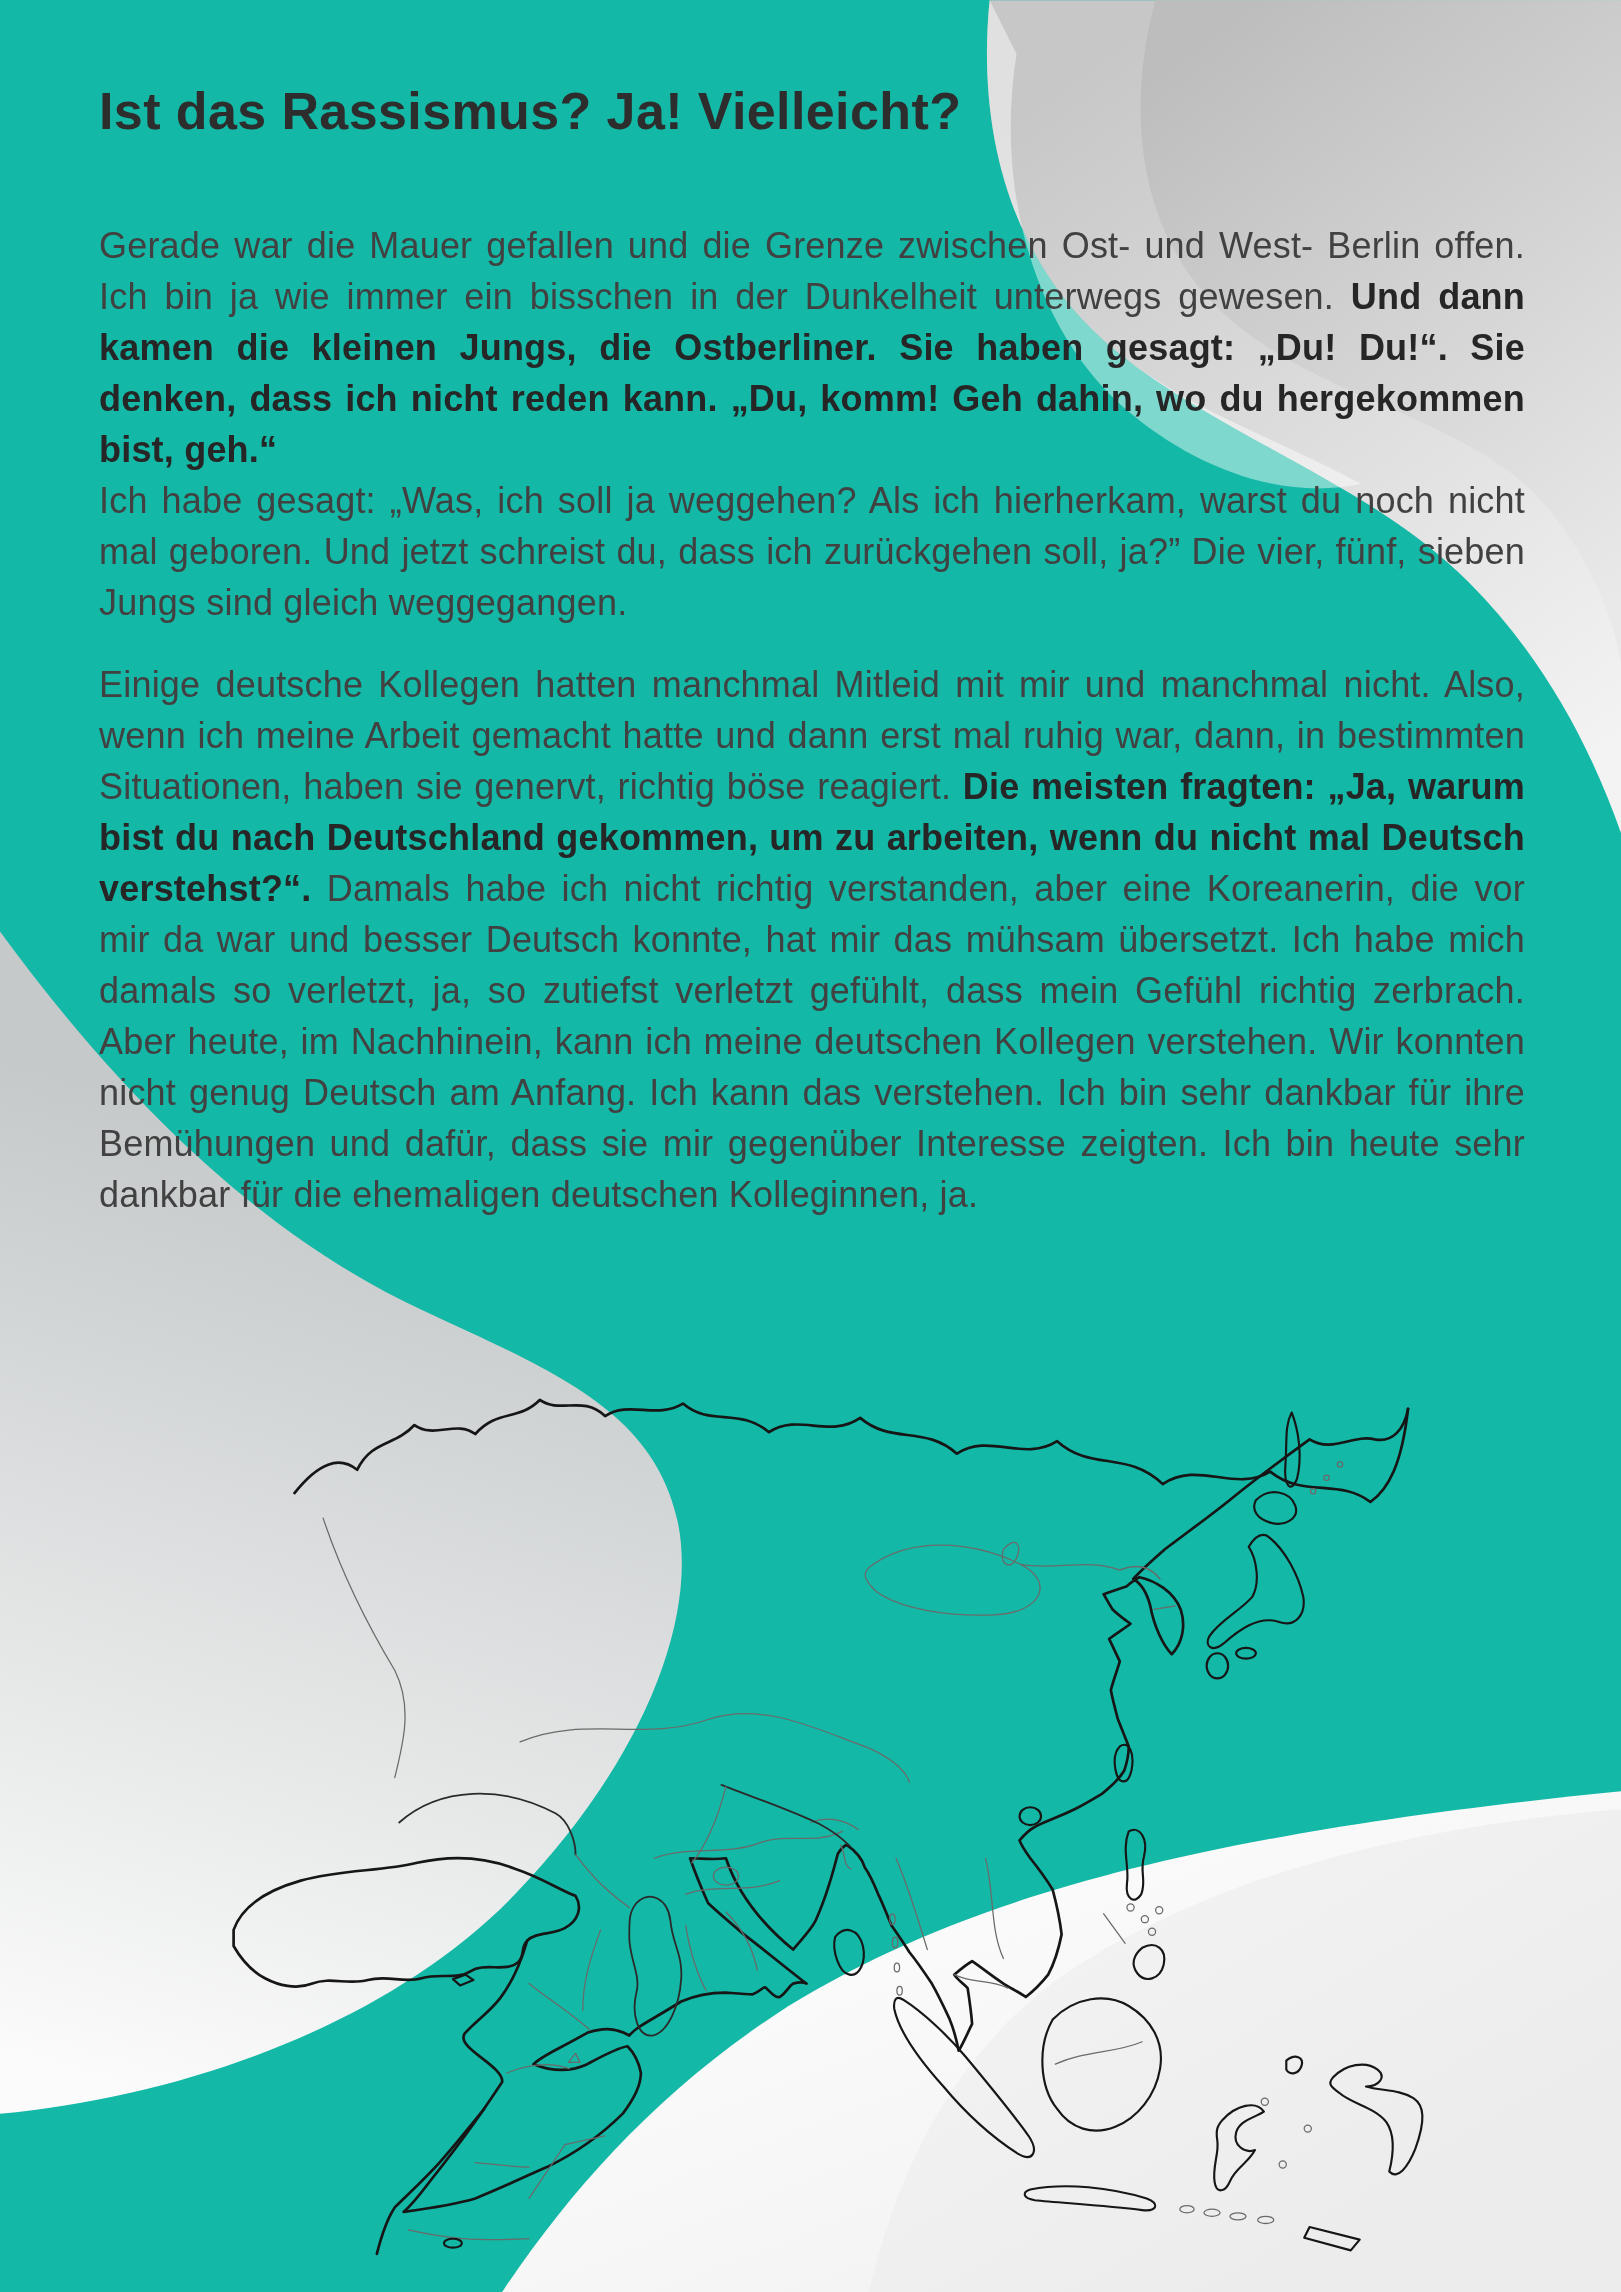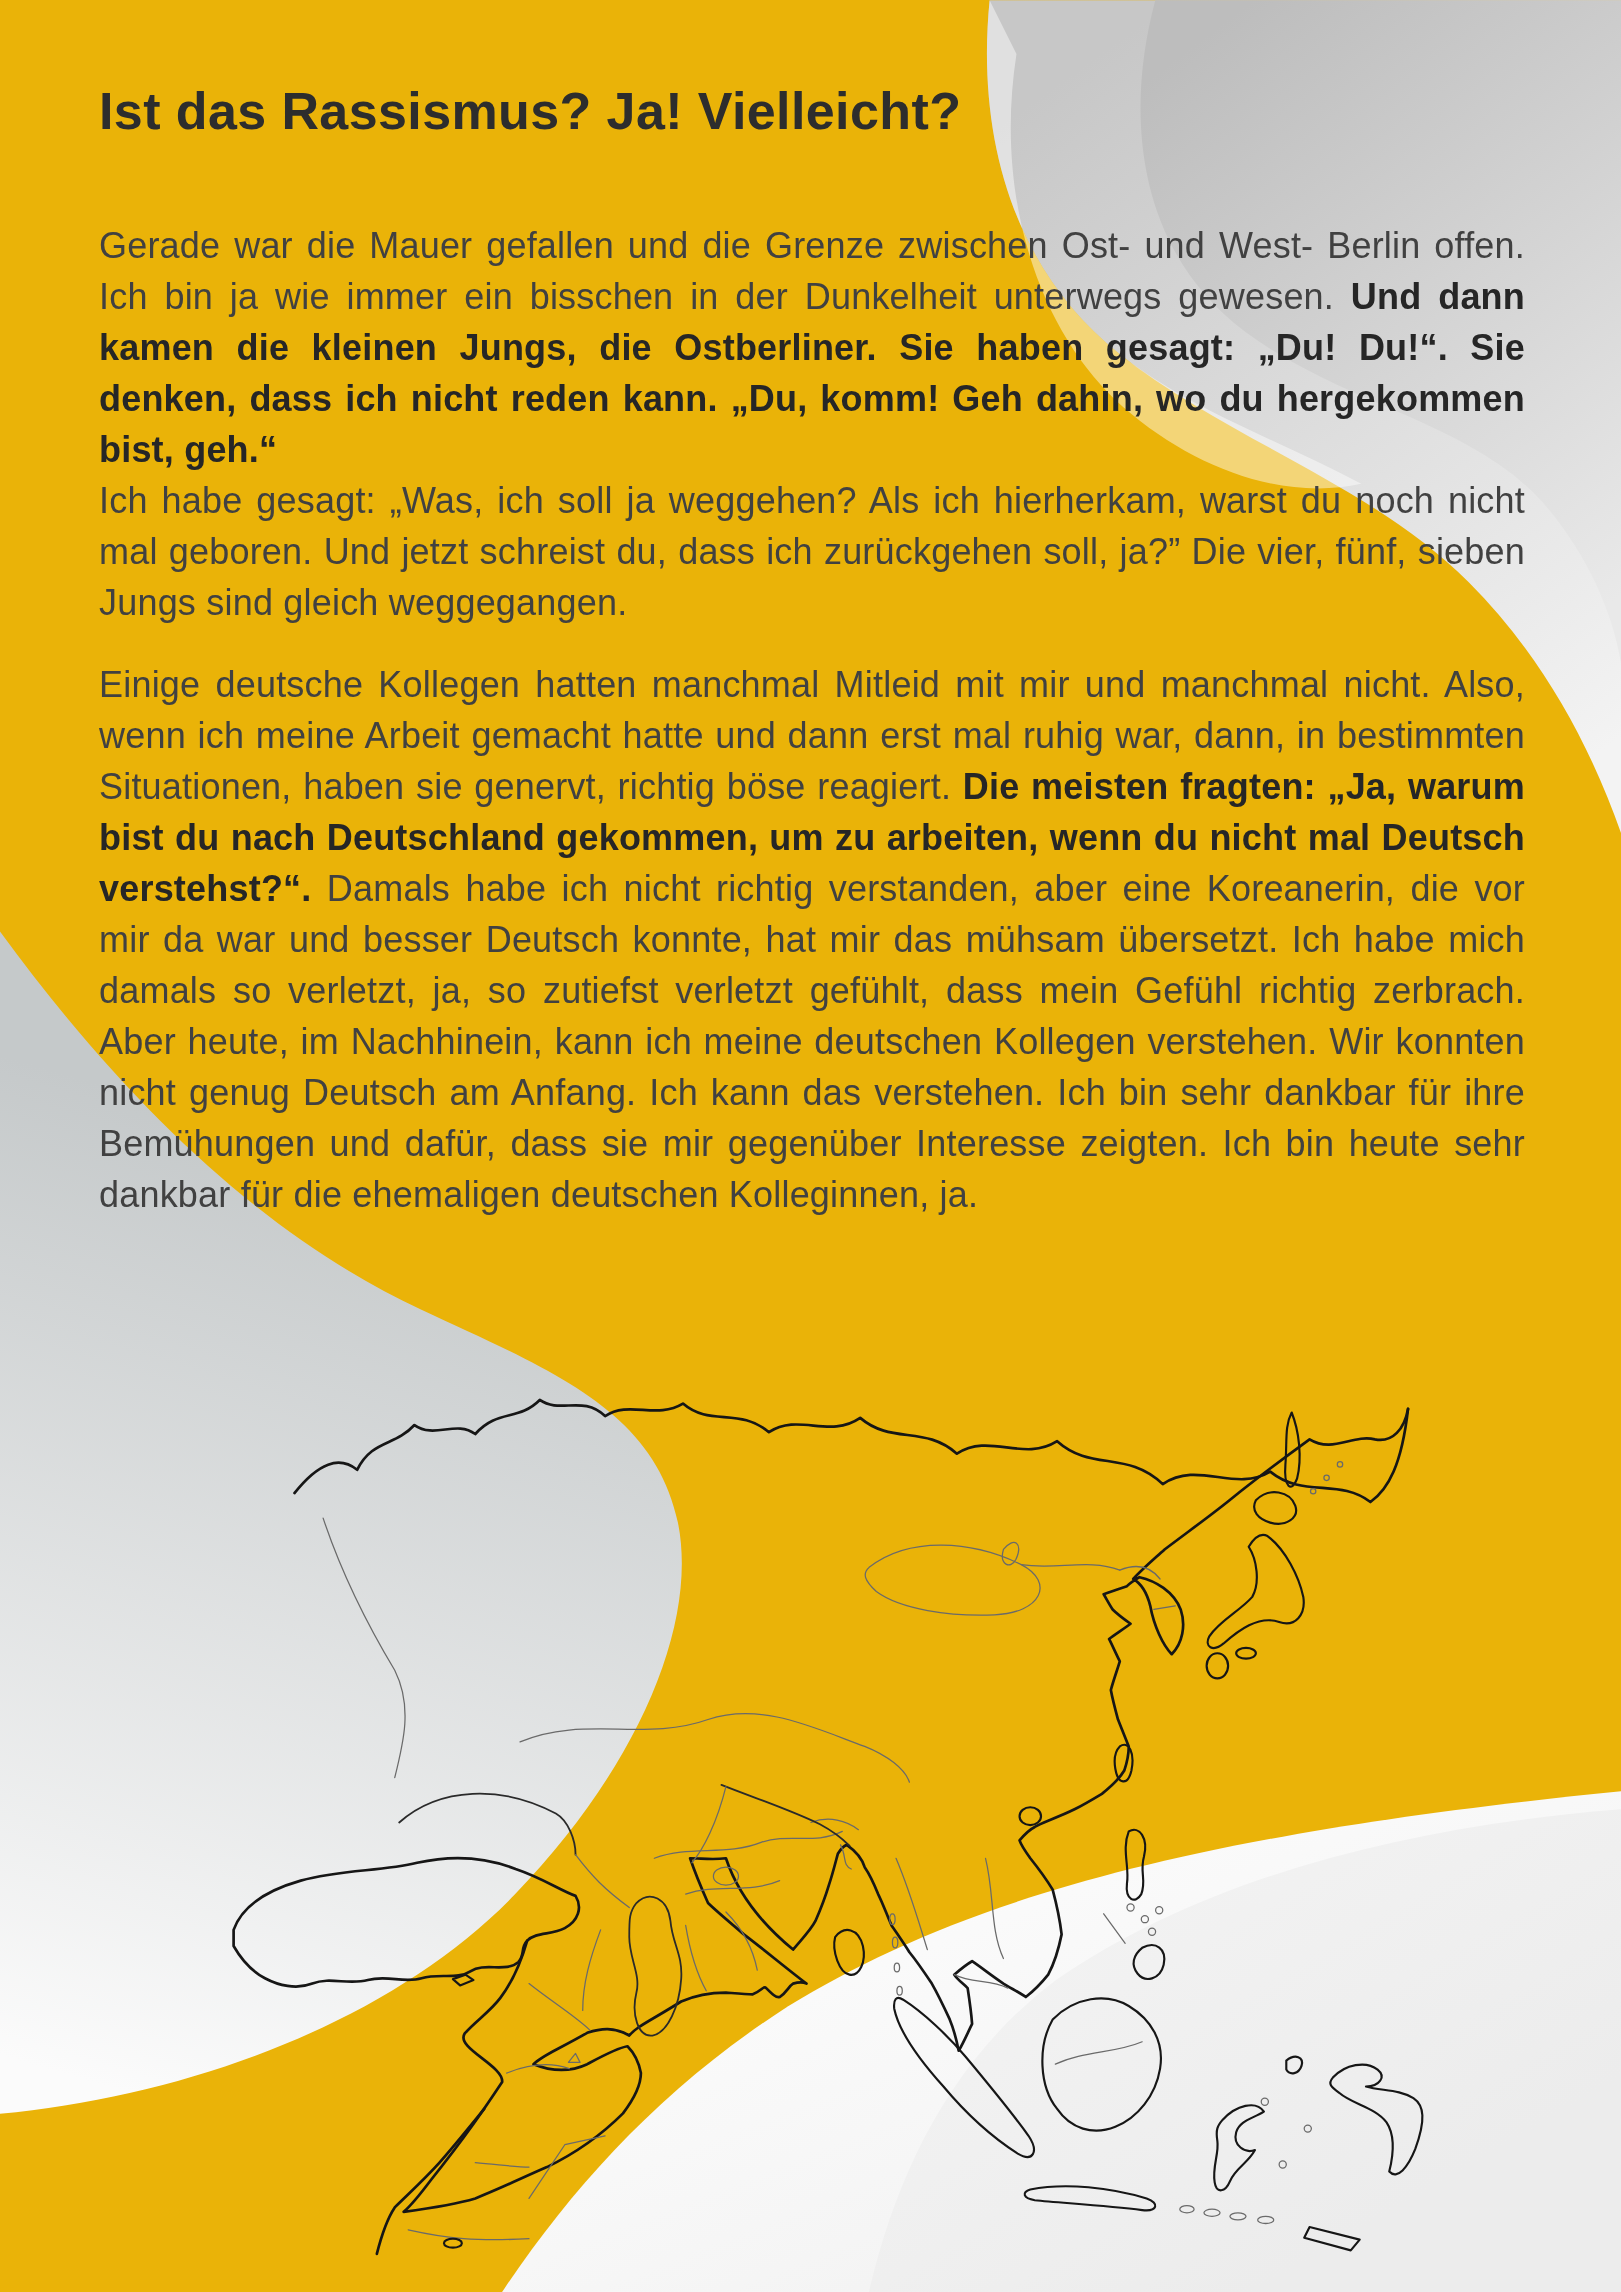--- a/index.html
+++ b/index.html
@@ -1,19 +1,19 @@
 <!DOCTYPE html>
 <html style="font-size:14.3px"><head>
 <meta charset="utf-8">
 <style>
   html,body{margin:0;padding:0;background:#888;}
   .page{
     position:relative;
     width:1621px;height:2293px;
-    background:#eab308;
+    background:#14b8a6;
     overflow:hidden;
     font-family:"Liberation Sans", sans-serif;
   }
   .bg-svg{position:absolute;left:0;top:0;width:1621px;height:2293px;}
   .content{
     position:absolute;
     left:99px;
     width:1426px;
     top:82px;
     color:#414141;

